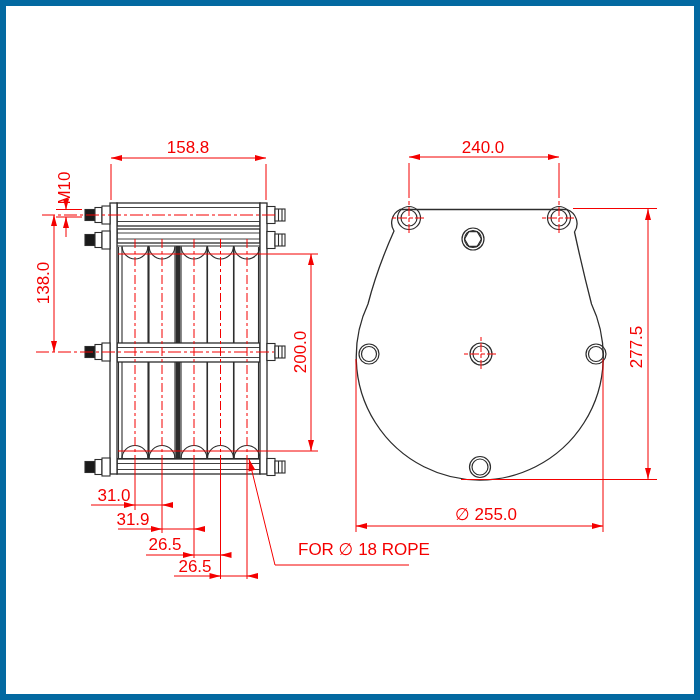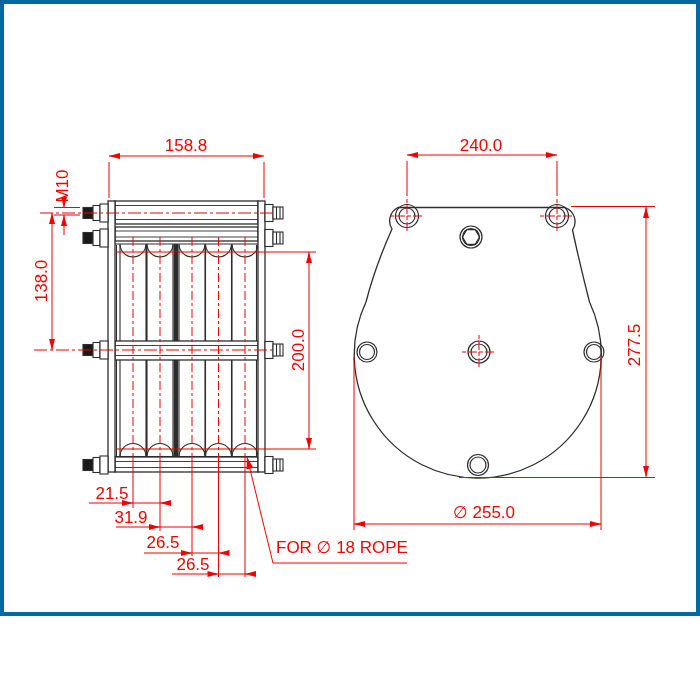--- a/index.html
+++ b/index.html
@@ -1,28 +1,28 @@
 <!DOCTYPE html>
 <html><head>
 <meta charset="utf-8">
 <style>
   html,body{margin:0;padding:0;background:#fff;}
   .canvas{
-    position:relative;width:700px;height:616px;background:#ffffff;
+    position:relative;width:700px;height:700px;background:#ffffff;
     font-family:"Liberation Sans","DejaVu Sans",sans-serif;
-    overflow:hidden;box-sizing:border-box;border:4px solid #0369a1;
+    overflow:hidden;box-sizing:border-box;border:6px solid #0369a1;
   }
   svg.draw{position:absolute;left:0;top:0;}
   .dimlabel{
     position:absolute;color:#f40000;font-size:17px;font-weight:400;
     display:flex;align-items:center;justify-content:center;
     white-space:nowrap;letter-spacing:0px;line-height:1;
   }
   .rot{transform:rotate(-90deg);}
-  .left-align{justify-content:flex-start;}
+  .left-align{justify-content:flex-start;margin-left:20px;}
 </style>
 </head>
 <body>
 
 <div class="canvas">
 
 <svg class="draw" width="700" height="700" viewBox="0 0 700 700">
 
   <g stroke="#2d2d2d" fill="none" stroke-width="1.1">
 
@@ -158,21 +158,21 @@
     <polygon points="214.5,570 203.5,567 203.5,573"></polygon>
         <polygon points="241,570 252,567 252,573"></polygon>
     <polygon points="243,453 249.3,463.8 242.5,465.5"></polygon>
   </g>
 </svg>
 
 <div class="dimlabel" style="left:142px;top:131px;width:80px;height:20px;">158.8</div>
 <div class="dimlabel rot" style="left:38px;top:172px;width:40px;height:20px;">M10</div>
 <div class="dimlabel rot" style="left:7px;top:267px;width:60px;height:20px;">138.0</div>
 <div class="dimlabel rot" style="left:264px;top:336px;width:60px;height:20px;">200.0</div>
-<div class="dimlabel" style="left:78px;top:479px;width:60px;height:20px;">21.5</div>
+<div class="dimlabel" style="left:78px;top:479px;width:60px;height:20px;">31.0</div>
 <div class="dimlabel" style="left:97px;top:503px;width:60px;height:20px;text-align:center;">31.9</div>
 <div class="dimlabel" style="left:129px;top:528px;width:60px;height:20px;">26.5</div>
 <div class="dimlabel" style="left:159px;top:550px;width:60px;height:20px;">26.5</div>
 <div class="dimlabel left-align" style="left:272px;top:533px;width:160px;height:20px;">FOR ∅ 18 ROPE</div>
 <div class="dimlabel" style="left:437px;top:131px;width:80px;height:20px;">240.0</div>
 <div class="dimlabel rot" style="left:600px;top:331px;width:60px;height:20px;">277.5</div>
 <div class="dimlabel" style="left:430px;top:498px;width:100px;height:20px;text-align:center;">∅ 255.0</div>
 
 </div>
 

